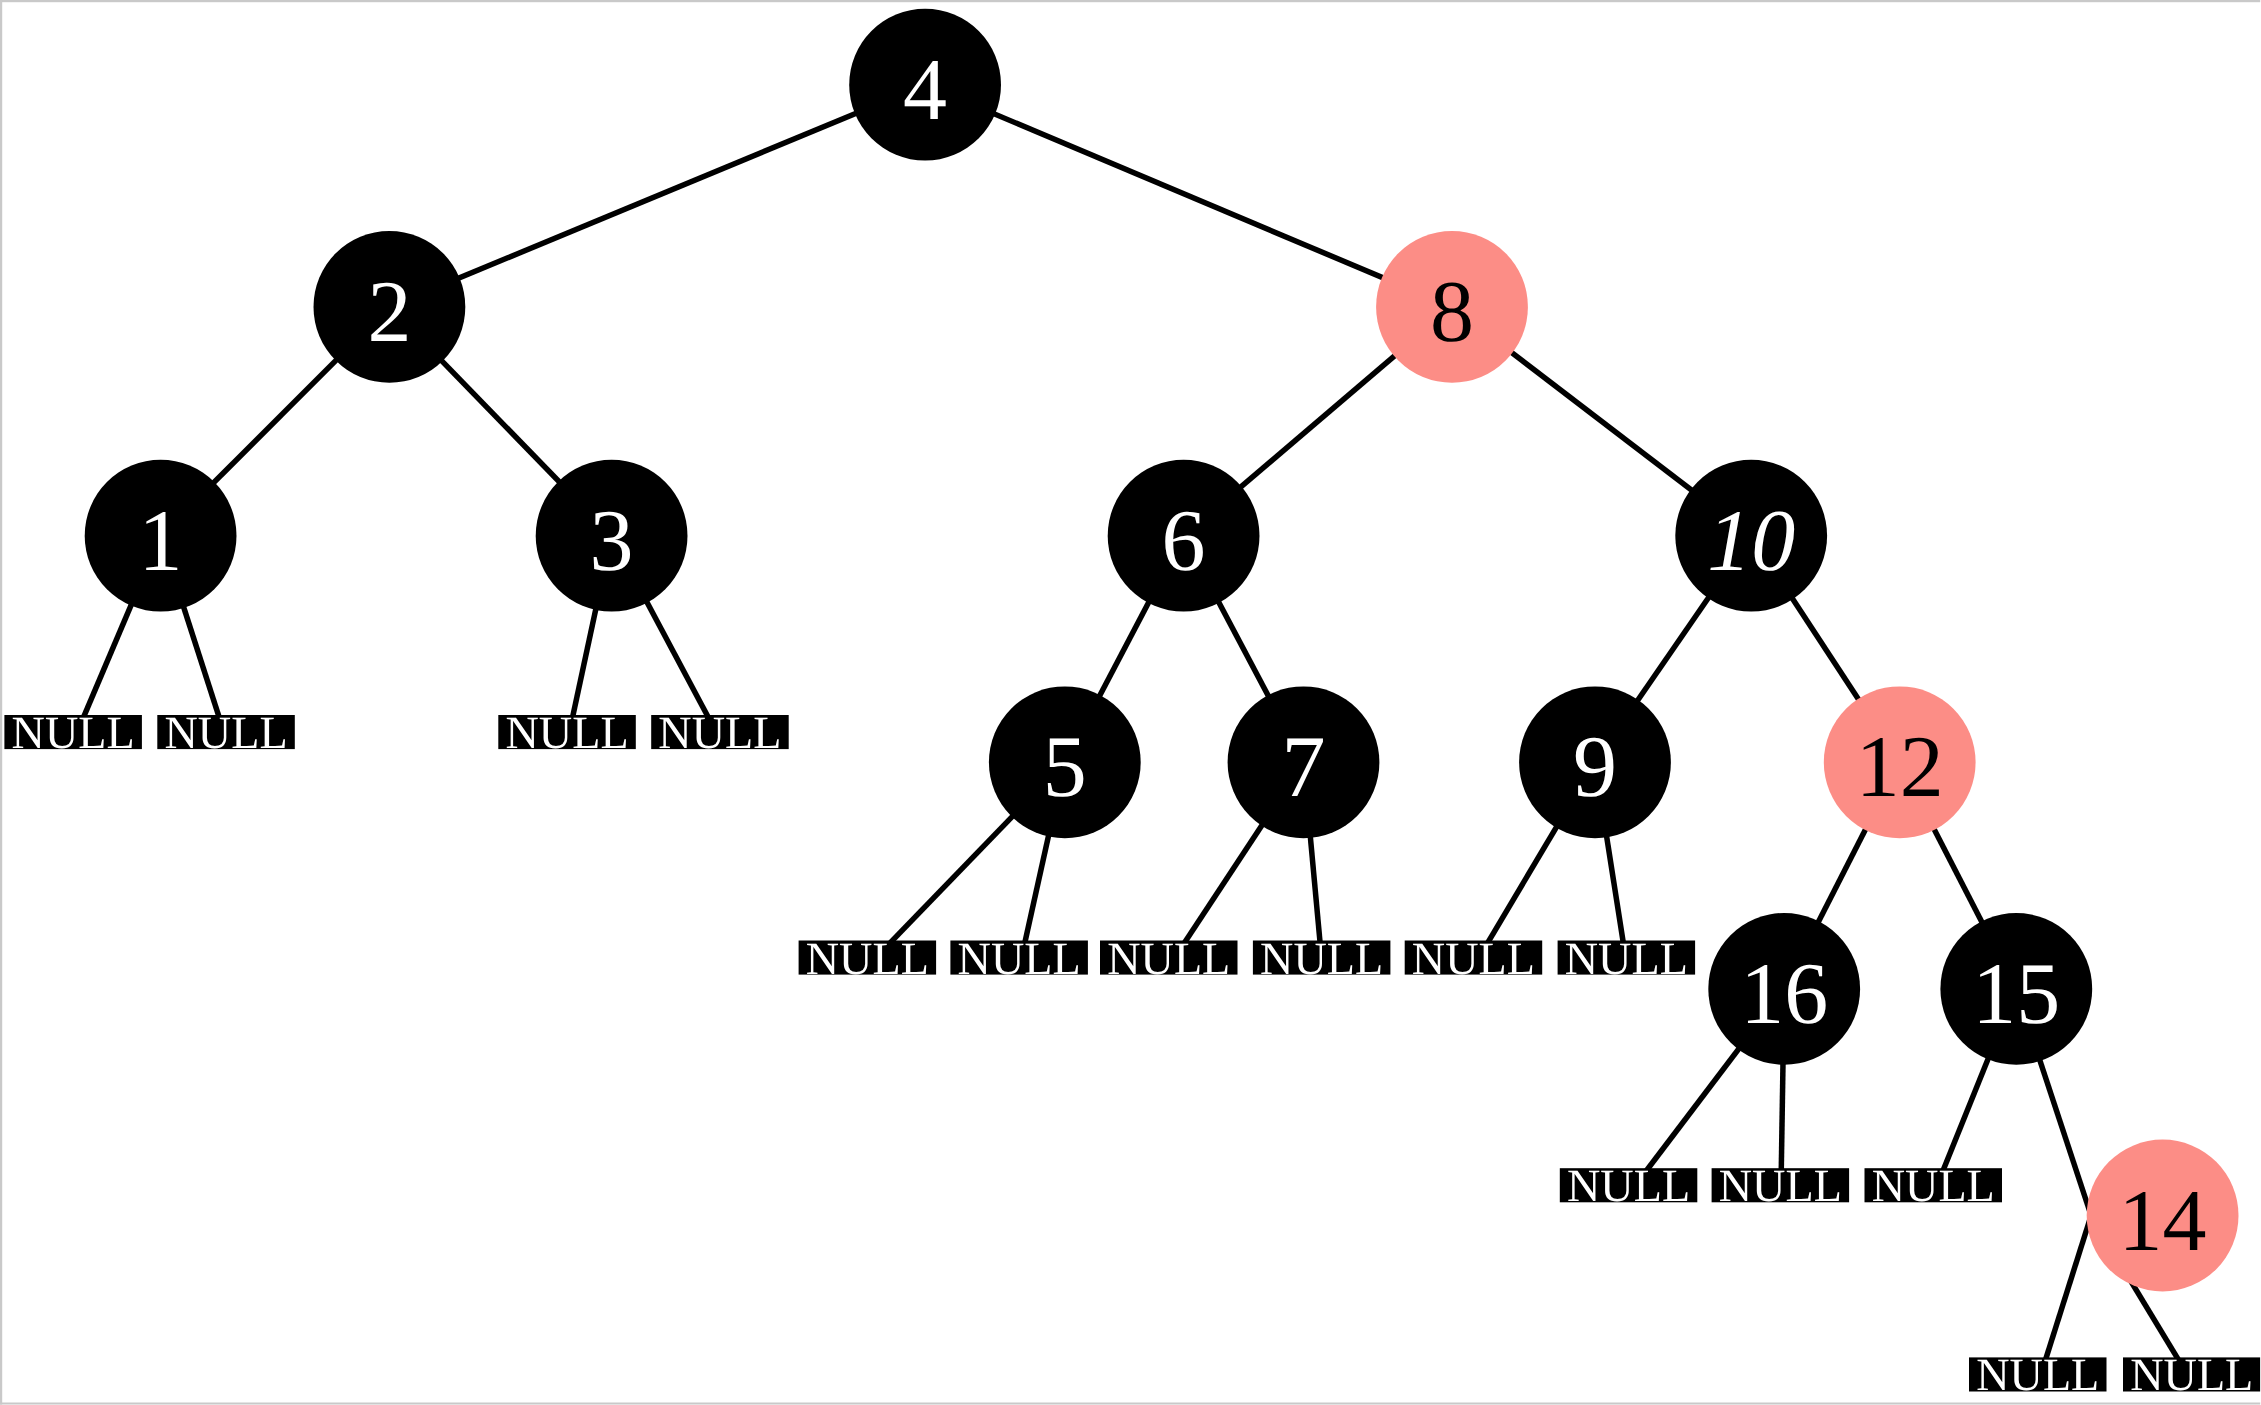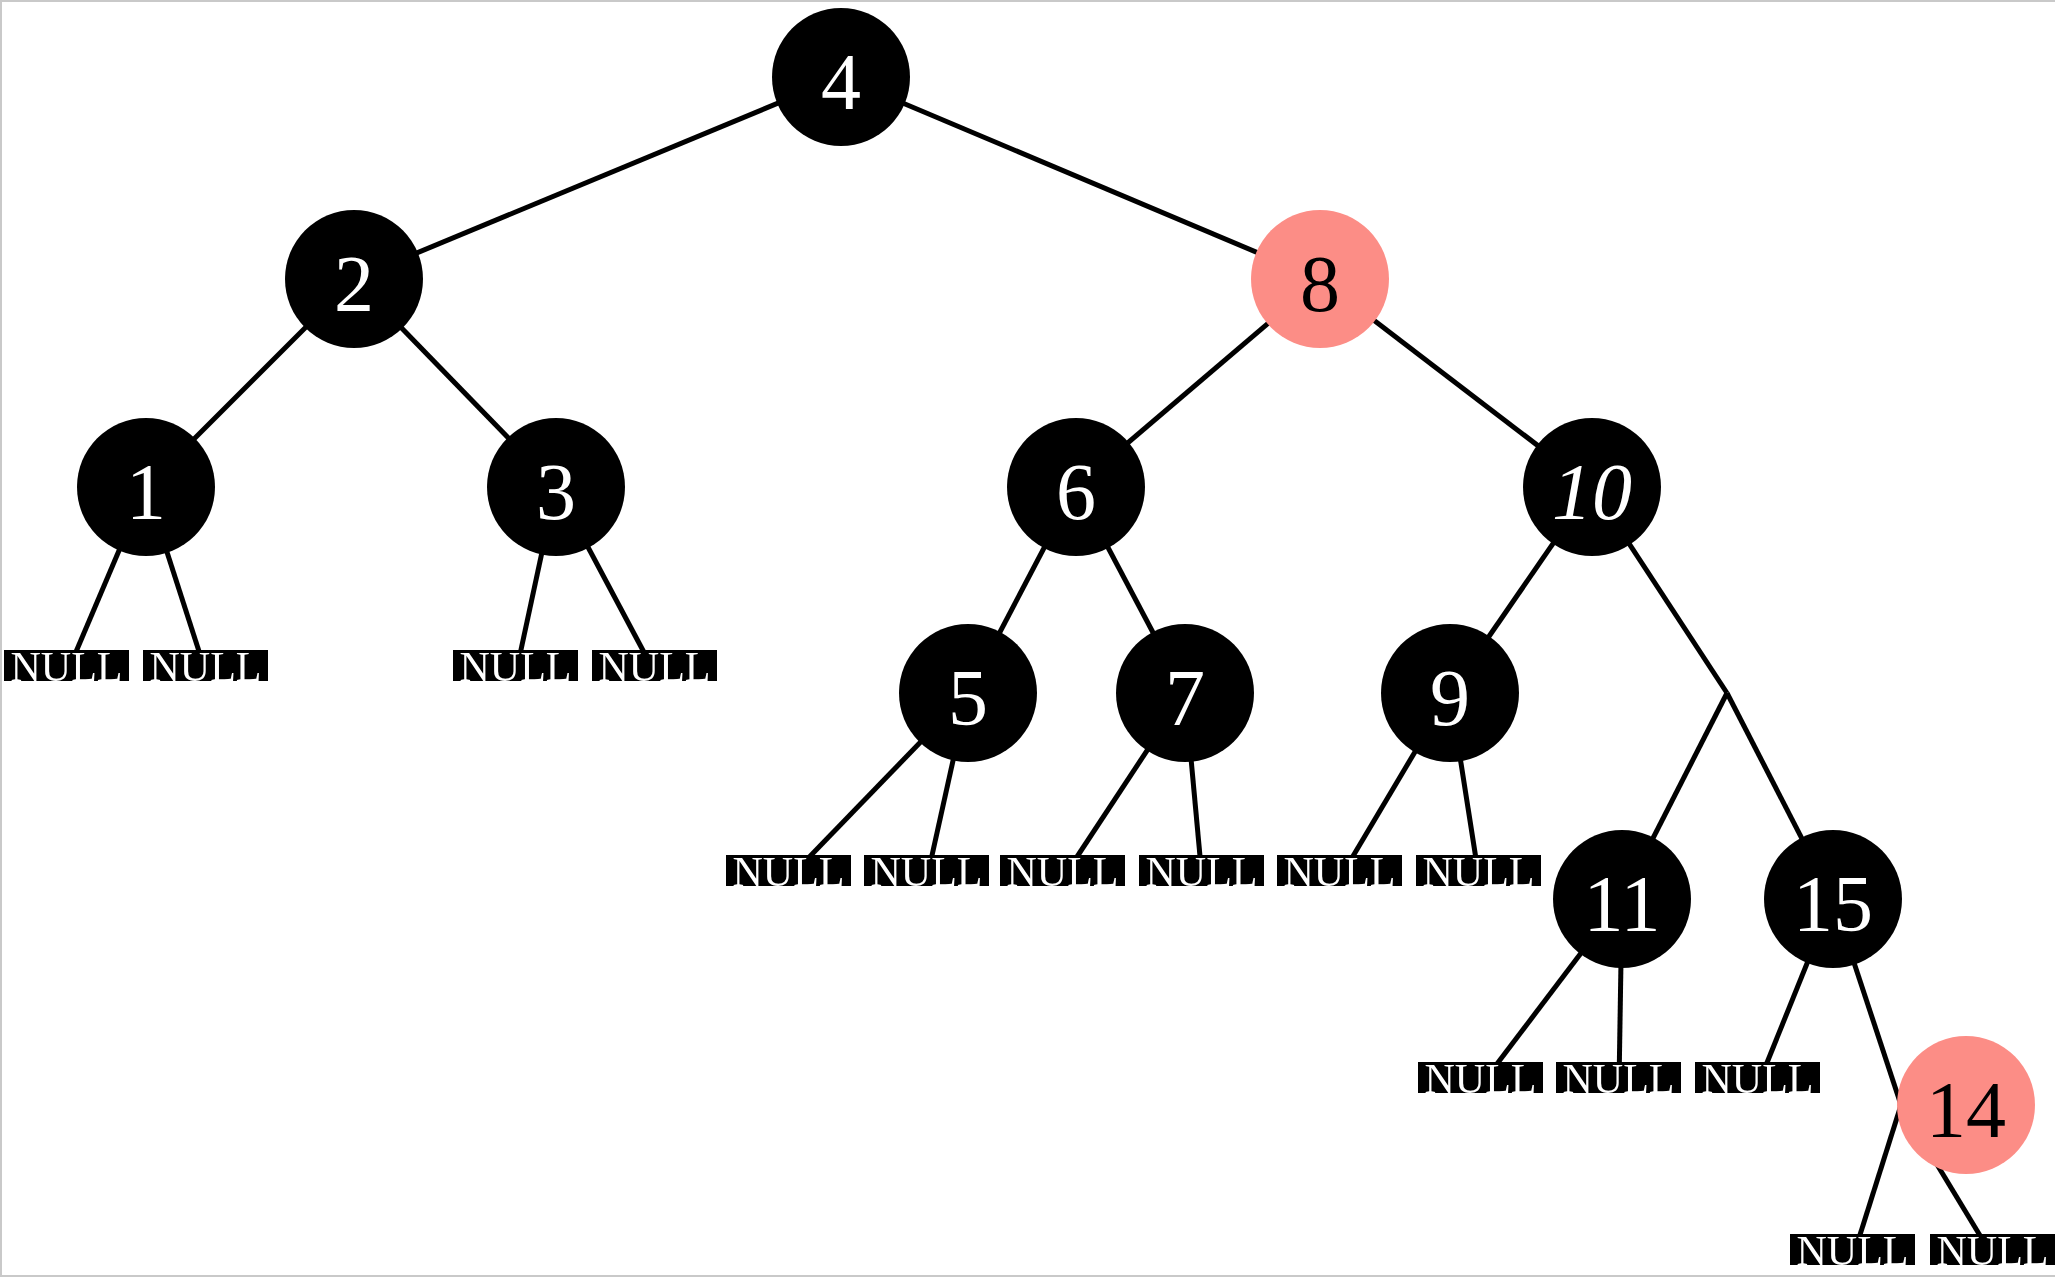--- a/index.html
+++ b/index.html
@@ -74,21 +74,22 @@
   <div class="node black" style="left:770px;top:6px;">4</div>
   <div class="node black" style="left:283px;top:208px;">2</div>
   <div class="node red" style="left:1249px;top:208px;">8</div>
   <div class="node black" style="left:75px;top:416px;">1</div>
   <div class="node black" style="left:485px;top:416px;">3</div>
   <div class="node black" style="left:1005px;top:416px;">6</div>
   <div class="node black" style="left:1521px;top:416px;font-style:italic;">10</div>
   <div class="node black" style="left:897px;top:622px;">5</div>
   <div class="node black" style="left:1114px;top:622px;">7</div>
   <div class="node black" style="left:1379px;top:622px;">9</div>
-  <div class="node black" style="left:1551px;top:828px;">11</div>
+  <div class="node red" style="left:1656px;top:622px;">12</div>
+  <div class="node black" style="left:1551px;top:828px;">16</div>
   <div class="node black" style="left:1762px;top:828px;">15</div>
   <div class="node red" style="left:1895px;top:1034px;">14</div>
 
   <div class="null" style="left:2px;top:648px;">NULL</div>
   <div class="null" style="left:141px;top:648px;">NULL</div>
   <div class="null" style="left:451px;top:648px;">NULL</div>
   <div class="null" style="left:590px;top:648px;">NULL</div>
   <div class="null" style="left:724px;top:853px;">NULL</div>
   <div class="null" style="left:862px;top:853px;">NULL</div>
   <div class="null" style="left:998px;top:853px;">NULL</div>

